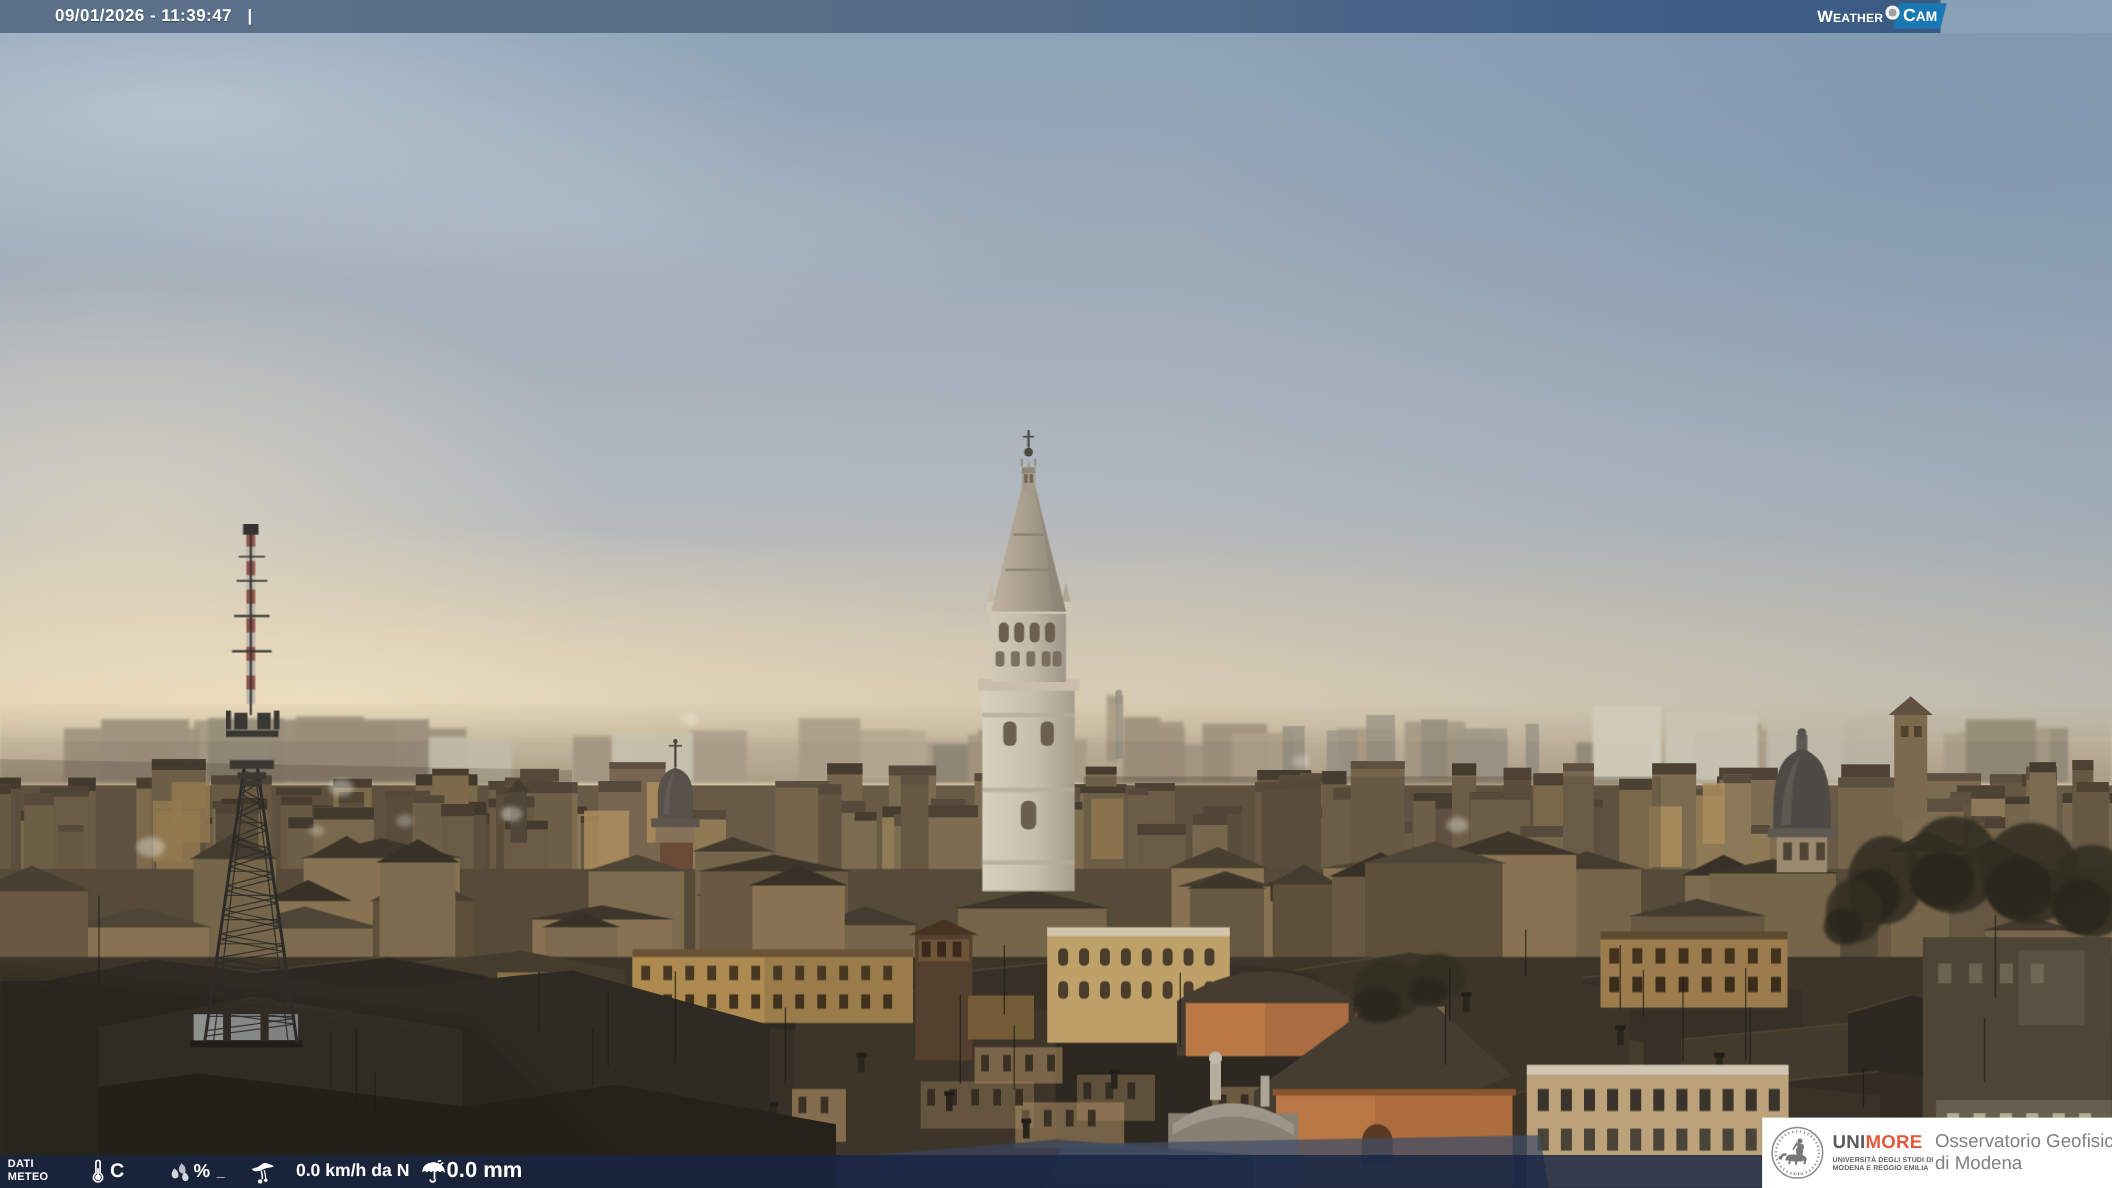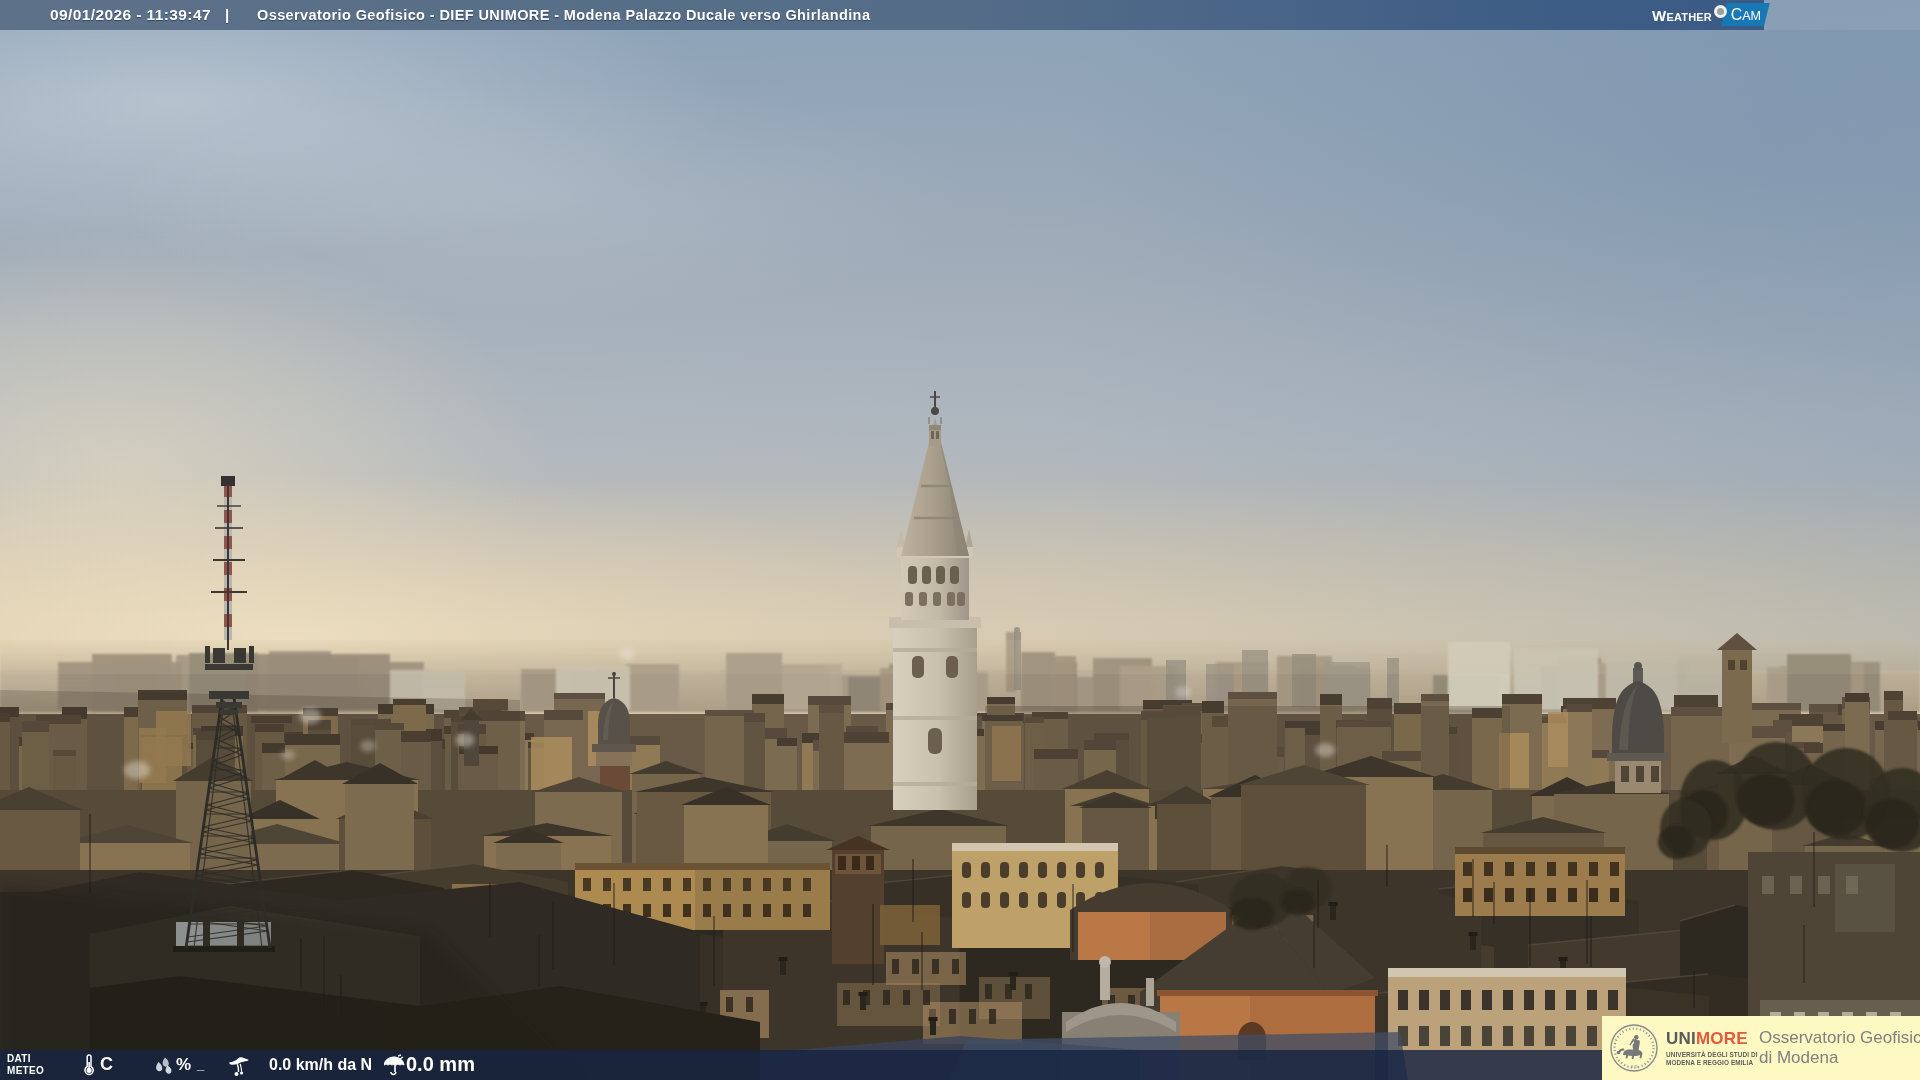--- a/index.html
+++ b/index.html
@@ -5,28 +5,28 @@
 #stage { position:relative; width:1920px; height:1080px; font-family:"Liberation Sans",sans-serif; }
 #scene { position:absolute; left:0; top:0; }
 .topbar { position:absolute; left:0; top:0; width:1764px; height:30px;
   background:linear-gradient(90deg,#5d7289 0%,#546c88 55%,#3f5e86 85%,#3a5a84 100%);text-align:center; }
 .topbar .txt { position:absolute; top:0; line-height:30px; color:#fff; font-weight:bold;
   letter-spacing:0.4px; text-shadow:0 1px 1px rgba(30,45,70,0.65); white-space:pre; }
 .wcam { position:absolute; right:0; top:0; width:120px; height:30px; }
 .wcam .blue { position:absolute; right:0; top:3px; width:43px; height:23px; background:#1878b4; transform:skewX(-14deg); transform-origin:100% 100%; }
 .wcam .wt { position:absolute; right:52px; top:7px; color:#fff; font-weight:bold; font-size:11px; letter-spacing:0.2px; }
 .wcam .wt .big { font-size:15px; }
-.wcam .cam { position:absolute; right:3px; top:6px; color:#fff; font-weight:normal; font-size:12.5px; }
+.wcam .cam { position:absolute; right:3px; top:6px; color:#fff; font-weight:bold; font-size:12.5px; }
 .wcam .cam .big { font-size:16px; }
 .wcam .lens { position:absolute; right:37px; top:5px; width:13px; height:13px; background:#f2f2f2; border-radius:50%; }
 .wcam .lens i { position:absolute; left:3px; top:3px; width:7px; height:7px; background:#9aa0a4; border-radius:50%; display:block; }
 .bottombar { position:absolute; left:0; top:1050px; width:1602px; height:30px; background:rgba(23,37,66,0.82); }
 .bottombar .dm { position:absolute; left:7px; top:2.5px; width:60px; color:#fff; font-weight:bold; font-size:10px; line-height:12.5px; letter-spacing:0.3px; }
 .bb { position:absolute; top:0; height:30px; color:#fff; font-weight:bold; font-size:17px; line-height:29px; letter-spacing:0px; }
-.unibox { position:absolute; left:1602px; top:1016px; width:318px; height:64px; background:#fef9c3; }
+.unibox { position:absolute; left:1602px; top:1016px; width:318px; height:64px; background:#ffffff; }
 .unibox .unimore { position:absolute; left:64px; top:13px; font-size:17px; font-weight:bold; letter-spacing:0.2px; color:#595a5c; }
 .unibox .unimore b { color:#e4593c; }
 .unibox .sub { position:absolute; left:64px; top:35px; font-size:6.4px; font-weight:bold; color:#5c5d5f; letter-spacing:0.1px; line-height:8px; white-space:nowrap; }
 .unibox .oss { position:absolute; left:157px; top:12px; font-size:17px; color:#7f8081; line-height:20px; white-space:nowrap; }
 </style></head>
 <body>
 <div id="stage">
 <svg id="scene" width="1920" height="1080" viewBox="0 0 1920 1080">
 <defs>
 <linearGradient id="sky" x1="0" y1="0" x2="0" y2="1">
@@ -1041,21 +1041,20 @@
 <rect x="1615" y="761" width="46" height="32" fill="#9a8870"></rect>
 <rect x="1621" y="766" width="8" height="16" fill="#4f4536"></rect>
 <rect x="1636" y="766" width="8" height="16" fill="#4f4536"></rect>
 <rect x="1651" y="766" width="8" height="16" fill="#4f4536"></rect>
 </g>
     </svg>
 
 <div class="topbar">
  <div class="txt" style="left:50px;font-size:15.5px">09/01/2026 - 11:39:47</div>
  <div class="txt" style="left:225px;font-size:15px">|</div>
- <div class="txt" style="left:257px;font-size:14.5px">Osservatorio Geofisico - DIEF UNIMORE - Modena Palazzo Ducale verso Ghirlandina</div>
  <div class="wcam">
    <div class="blue"></div>
    <div class="wt"><span class="big">W</span>EATHER</div>
    <div class="lens">
           <i></i>
         </div>
    <div class="cam"><span class="big">C</span>AM</div>
  </div>
 </div>
 

